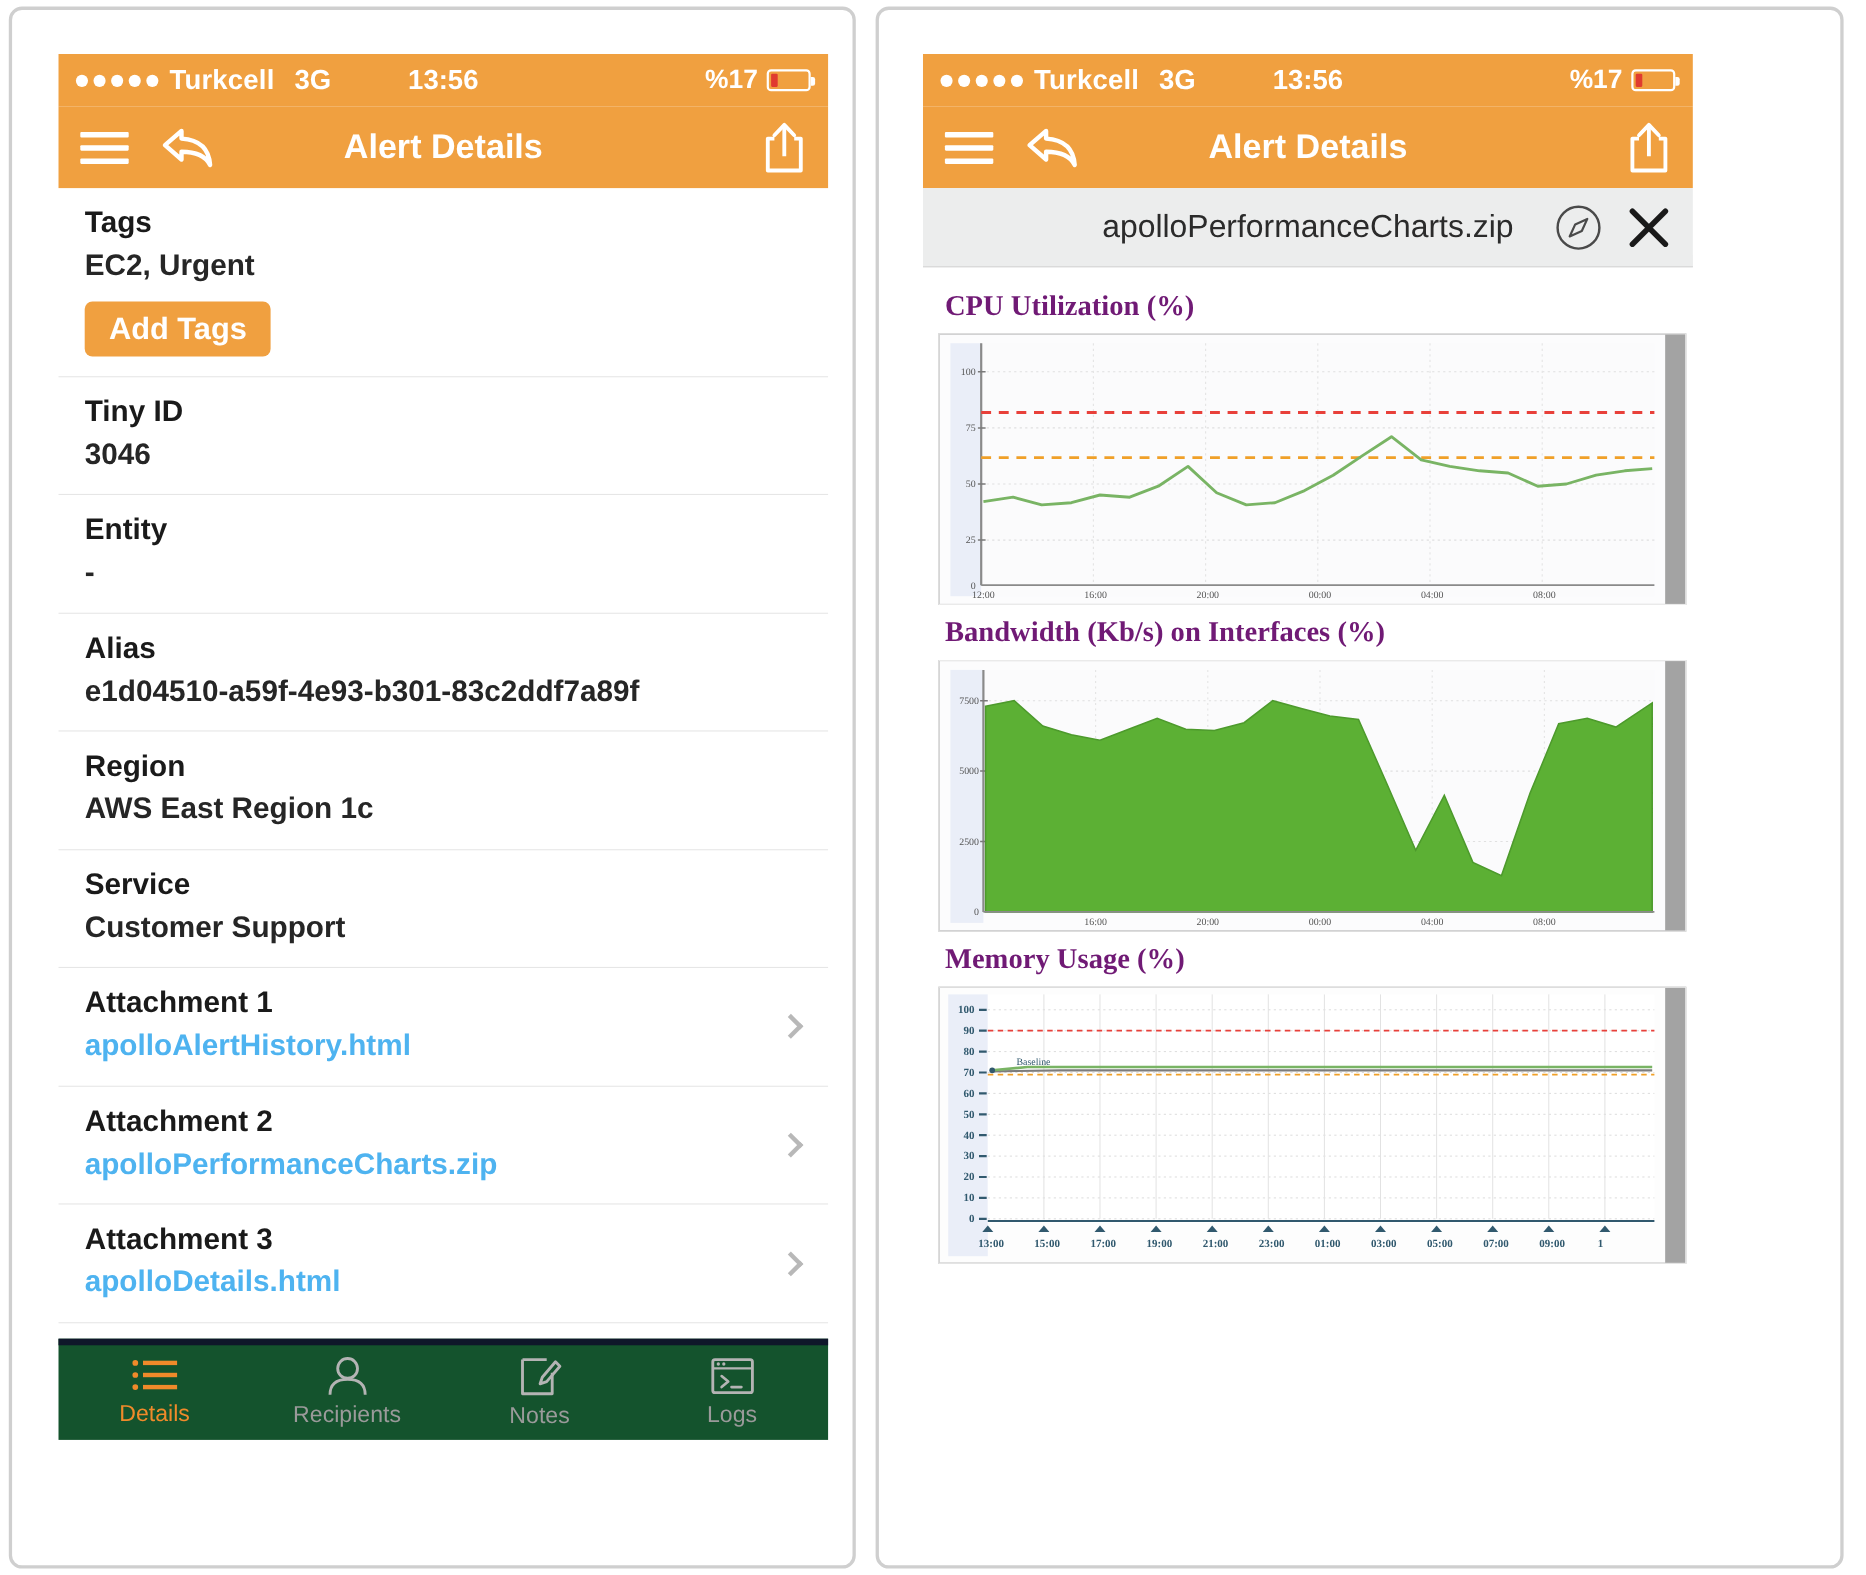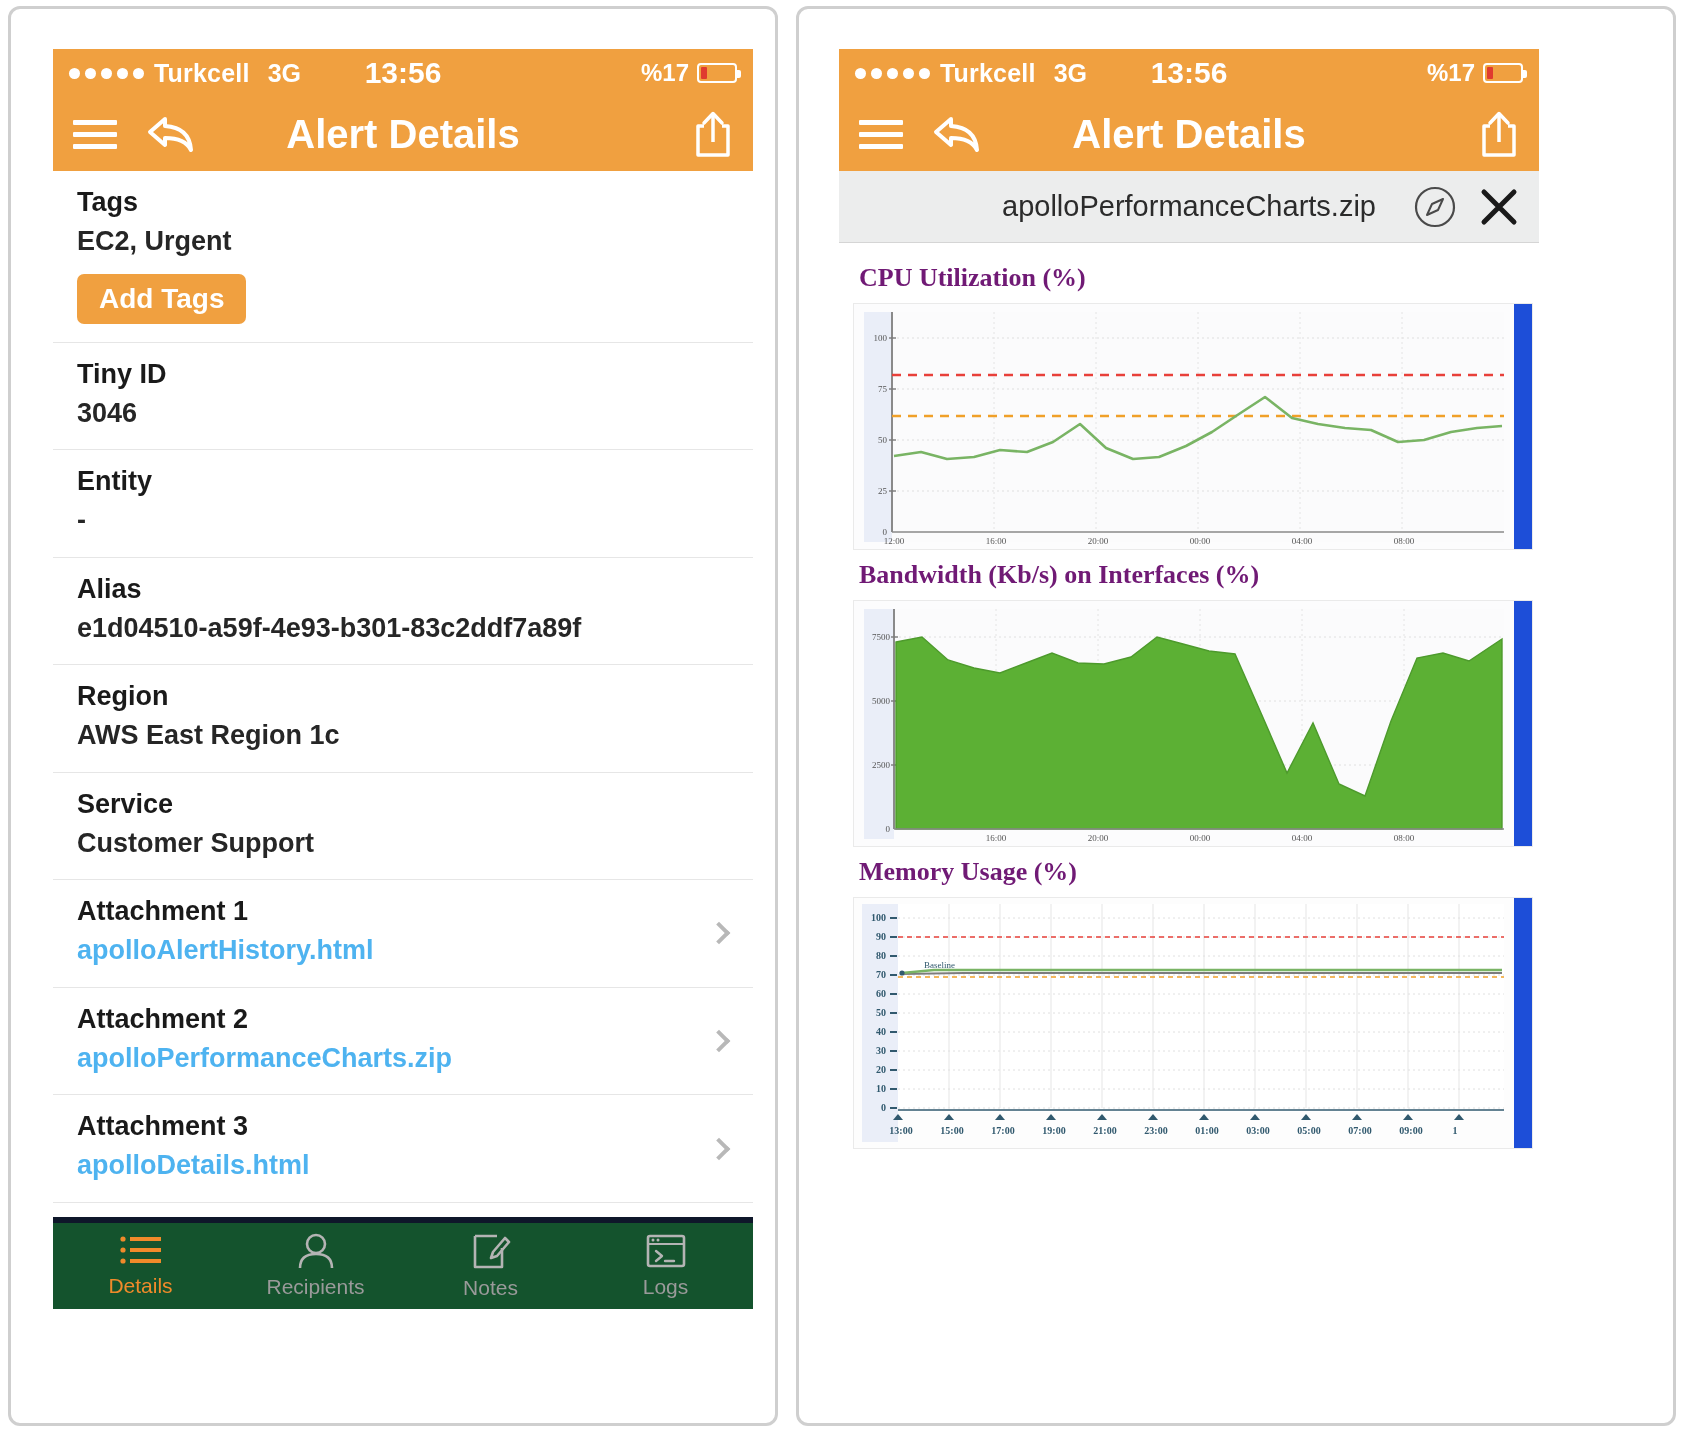--- a/index.html
+++ b/index.html
@@ -49,21 +49,21 @@
   }
   .sb-dots { display: flex; gap: 5px; align-items: center; margin-right: 10px; }
   .sb-dots i {
     width: 11px; height: 11px; border-radius: 50%;
     background: #ffffff; display: block;
   }
   .sb-carrier { margin-right: 18px; letter-spacing: .2px; text-align: right; }
   .sb-net { font-weight: 600; }
   .sb-time {
     position: absolute; left: 0; right: 0; text-align: center;
-    font-size: 30px; font-weight: 700; pointer-events: none;
+    font-size: 25px; font-weight: 700; pointer-events: none;
   }
   .sb-right {
     margin-left: auto; display: flex; align-items: center; gap: 8px;
     font-size: 24px; font-weight: 600;
   }
   .battery {
     width: 40px; height: 20px; border: 2px solid #fff; border-radius: 4px;
     position: relative; display: inline-block;
   }
   .battery::after {
@@ -79,21 +79,21 @@
   .navbar {
     height: 74px;
     background: #f0a040;
     color: #fff;
     display: flex; align-items: center;
     padding: 0 20px;
     position: relative;
   }
   .nav-title {
     position: absolute; left: 0; right: 0; text-align: center;
-    font-size: 40px; font-weight: 700; pointer-events: none;
+    font-size: 31px; font-weight: 700; pointer-events: none;
   }
   .hamburger { width: 44px; display: flex; flex-direction: column; gap: 7px; cursor: pointer; }
   .hamburger span { display: block; height: 5px; background: #fff; border-radius: 1px; }
   .nav-back { margin-left: 28px; cursor: pointer; }
   .nav-share { margin-left: auto; cursor: pointer; }
 
   
   .detail-list { background: #fff; }
   .row {
     padding: 14px 24px 18px 24px;
@@ -148,21 +148,21 @@
     position: absolute; right: 18px; top: 50%; transform: translateY(-50%);
     display: flex; align-items: center; gap: 20px;
   }
   .doc-area { background: #fff; padding: 14px 0 0 0; height: 100%; }
   .chart-block { padding: 0 6px 0 14px; margin-bottom: 10px; }
   .chart-title {
     font-family: "Liberation Serif", serif;
     font-size: 26px; font-weight: 700; color: #701a75;
     margin: 6px 0 10px 6px;
   }
-  .chart-box { background: #1d4ed8; border: 1px solid #eaeaea; }
+  .chart-box { background: #a3a3a3; border: 1px solid #eaeaea; }
   svg { display: block; }
   .sbox { fill: #eaeef8; }
 </style>
 </head>
 <body>
 
 <div class="stage">
 
   <div class="frame left">
     <div class="screen">

